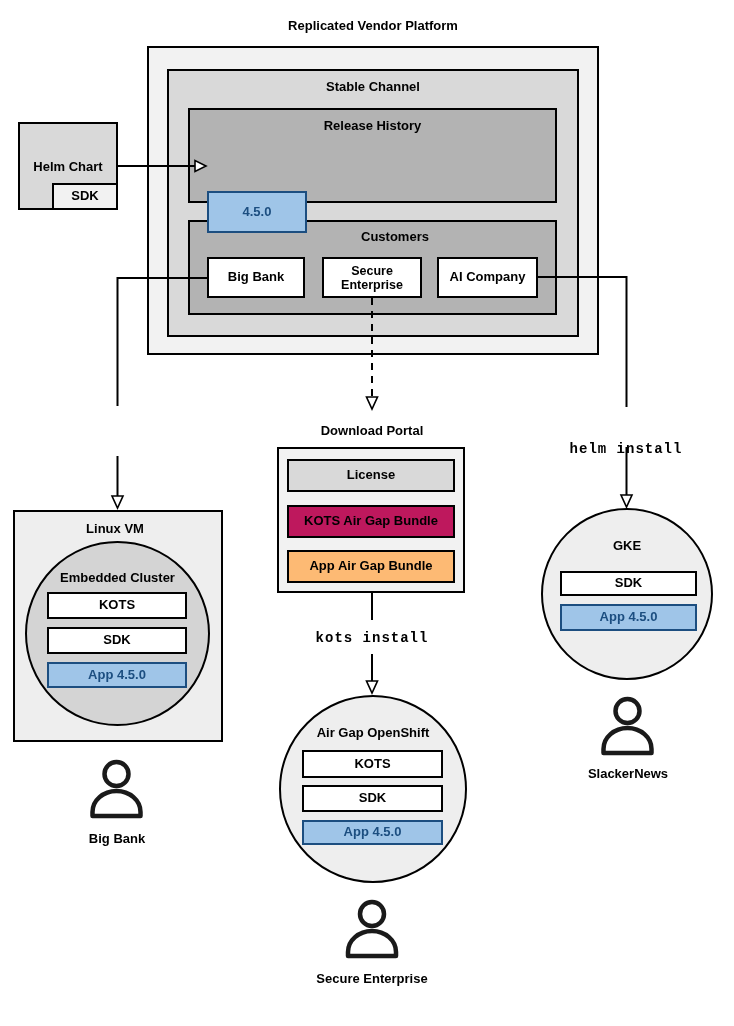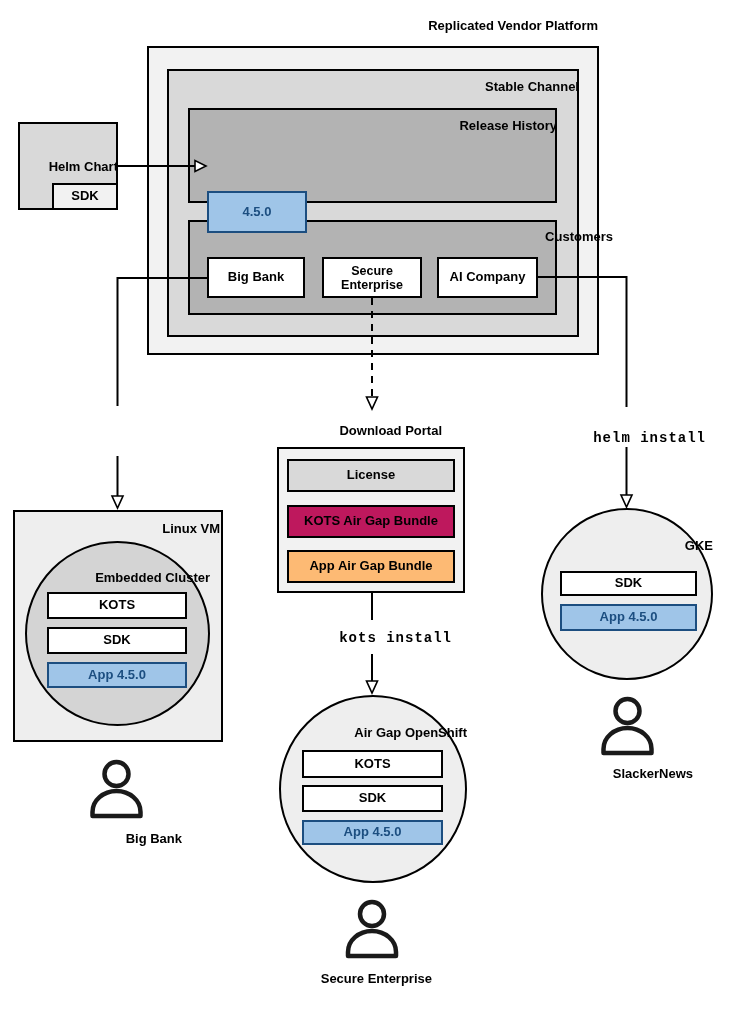--- a/index.html
+++ b/index.html
@@ -19,21 +19,21 @@
     display:flex;align-items:center;justify-content:center;text-align:center;
     font-weight:bold;font-size:13px;line-height:1.12;z-index:6;
   }
   .item.sm{font-size:12.5px;}
   .hl{
     background:var(--highlight-fill,#9fc5e8);
     border-color:var(--highlight-border,#1c4e80);
     color:var(--highlight-text,#1c4e80);
   }
   .lbl{
-    position:absolute;font-weight:bold;font-size:13px;text-align:right;z-index:6;line-height:1.16;
+    position:absolute;font-weight:bold;font-size:13px;text-align:center;z-index:6;line-height:1.16;
   }
   .mono{
     font-family:"Liberation Mono","DejaVu Sans Mono",monospace;
     font-weight:bold;font-size:14px;letter-spacing:1px;
   }
   svg.overlay{position:absolute;left:0;top:0;z-index:5;pointer-events:none;}
   .z1{z-index:1}.z2{z-index:2}.z3{z-index:3}
 </style>
 </head>
 <body>
@@ -44,21 +44,21 @@
 
   <div class="box fill-f2 z1" style="left:147px;top:46px;width:452px;height:309px;"></div>
   <div class="box fill-d9 z2" style="left:167px;top:69px;width:412px;height:268px;"></div>
   <div class="lbl" style="left:167px;top:79px;width:412px;">Stable Channel</div>
 
   <div class="box fill-b3 z3" style="left:188px;top:108px;width:369px;height:95px;"></div>
   <div class="lbl" style="left:188px;top:118px;width:369px;">Release History</div>
   <div class="item hl" style="left:207px;top:145px;width:100px;height:42px;margin-top:46px;">4.5.0</div>
 
   <div class="box fill-b3 z3" style="left:188px;top:220px;width:369px;height:95px;"></div>
-  <div class="lbl" style="left:199px;top:229px;width:414px;">Customers</div>
+  <div class="lbl" style="left:188px;top:229px;width:414px;">Customers</div>
   <div class="item" style="left:207px;top:257px;width:98px;height:41px;">Big Bank</div>
   <div class="item sm" style="left:322px;top:257px;width:100px;height:41px;padding:0 12px;">Secure Enterprise</div>
   <div class="item" style="left:437px;top:257px;width:101px;height:41px;">AI Company</div>
 
   <div class="box fill-d9 z2" style="left:18px;top:122px;width:100px;height:88px;"></div>
   <div class="lbl" style="left:18px;top:159px;width:100px;">Helm Chart</div>
   <div class="item" style="left:52px;top:183px;width:66px;height:27px;background:#f2f2f2;">SDK</div>
 
   <div class="box fill-ee z1" style="left:13px;top:510px;width:210px;height:232px;"></div>
   <div class="lbl" style="left:10px;top:521px;width:210px;">Linux VM</div>
@@ -76,21 +76,21 @@
   <div class="item" style="left:287px;top:550px;width:168px;height:33px;background:#fdba74;">App Air Gap Bundle</div>
   <div class="lbl mono" style="left:292px;top:630px;width:160px;">kots install</div>
 
   <div class="circle fill-ee z2" style="left:279px;top:695px;width:188px;height:188px;"></div>
   <div class="lbl" style="left:279px;top:725px;width:188px;">Air Gap OpenShift</div>
   <div class="item" style="left:302px;top:750px;width:141px;height:28px;">KOTS</div>
   <div class="item" style="left:302px;top:785px;width:141px;height:27px;">SDK</div>
   <div class="item hl" style="left:302px;top:820px;width:141px;height:25px;">App 4.5.0</div>
   <div class="lbl" style="left:312px;top:971px;width:120px;">Secure Enterprise</div>
 
-  <div class="lbl mono" style="left:546px;top:430px;width:160px;">helm install</div>
+  <div class="lbl mono" style="left:546px;top:441px;width:160px;">helm install</div>
   <div class="circle fill-ee z2" style="left:541px;top:508px;width:172px;height:172px;"></div>
   <div class="lbl" style="left:541px;top:538px;width:172px;">GKE</div>
   <div class="item" style="left:560px;top:571px;width:137px;height:25px;">SDK</div>
   <div class="item hl" style="left:560px;top:604px;width:137px;height:27px;">App 4.5.0</div>
   <div class="lbl" style="left:563px;top:766px;width:130px;">SlackerNews</div>
 
   <svg class="overlay" width="734" height="1026" viewBox="0 0 734 1026">
 
     <g>
       <line x1="118" y1="166" x2="195" y2="166" stroke="#000" stroke-width="2"></line>

